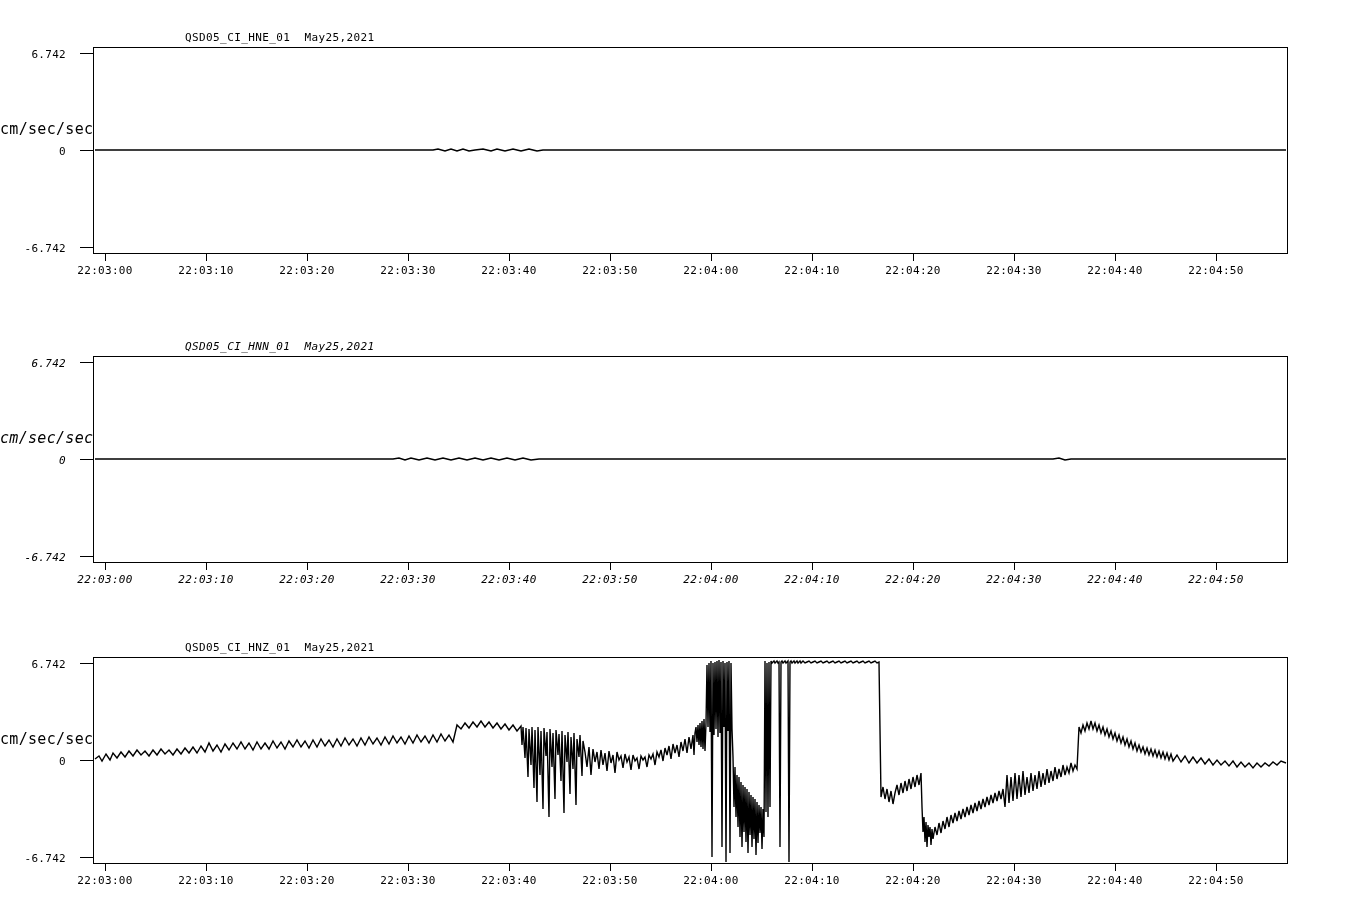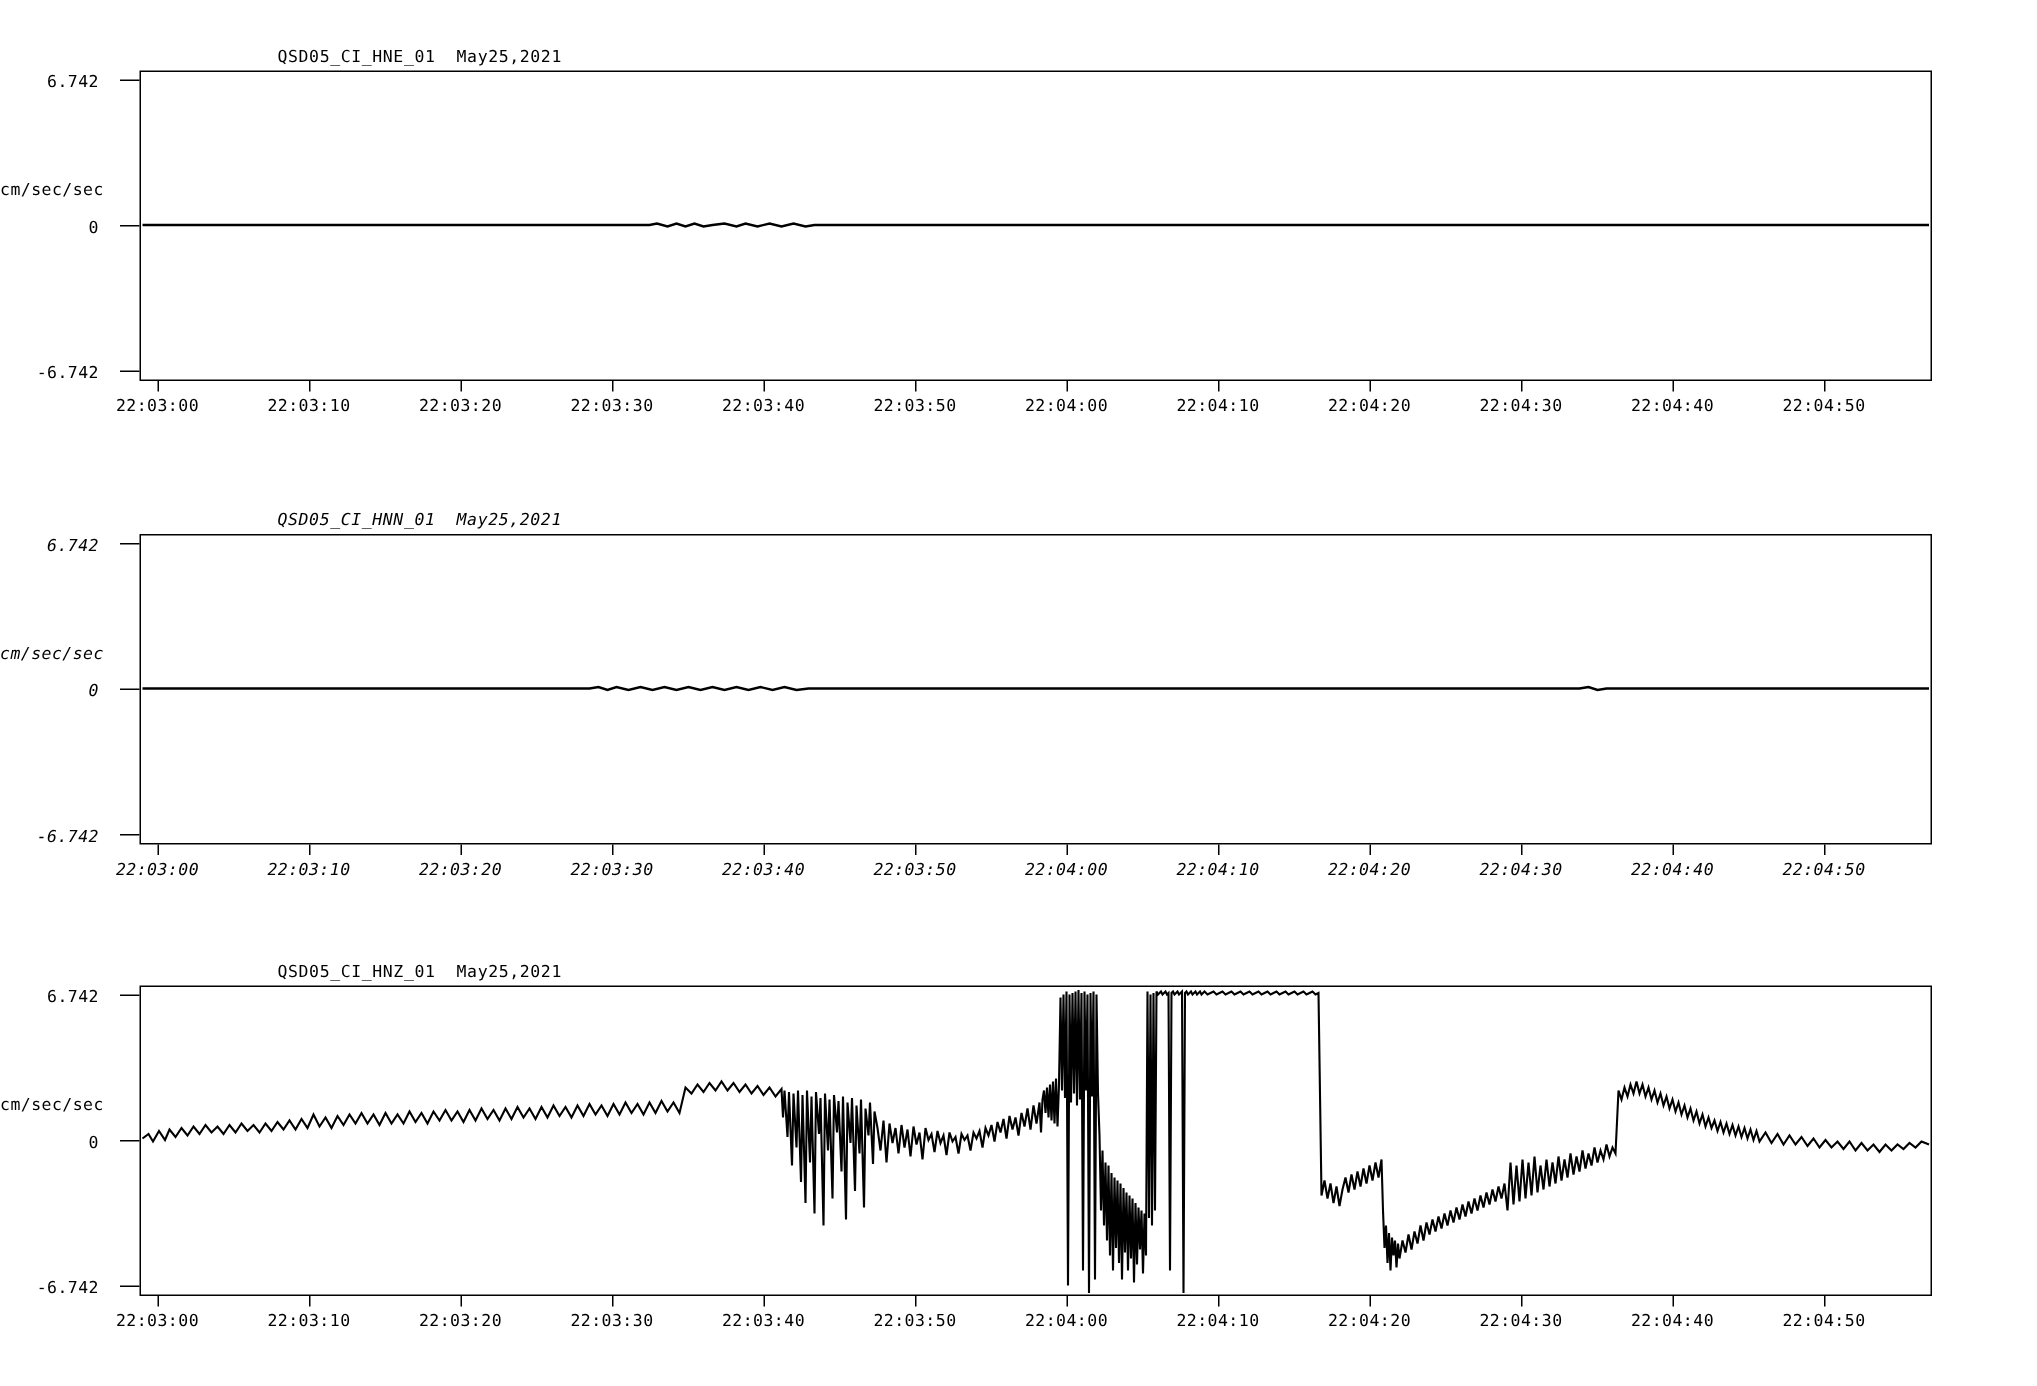--- a/index.html
+++ b/index.html
@@ -26,21 +26,21 @@
     width: 1358px;
   }
   .plot-title {
     position: absolute;
     font-size: 11px;
     letter-spacing: 0.4px;
     white-space: pre;
   }
   .axis-label-y {
     position: absolute;
-    font-size: 11px;
+    font-size: 15px;
     letter-spacing: 0.3px;
     white-space: pre;
     text-align: left;
   }
   .tick-label-y {
     position: absolute;
     font-size: 11px;
     letter-spacing: 0.3px;
     white-space: pre;
     text-align: right;

